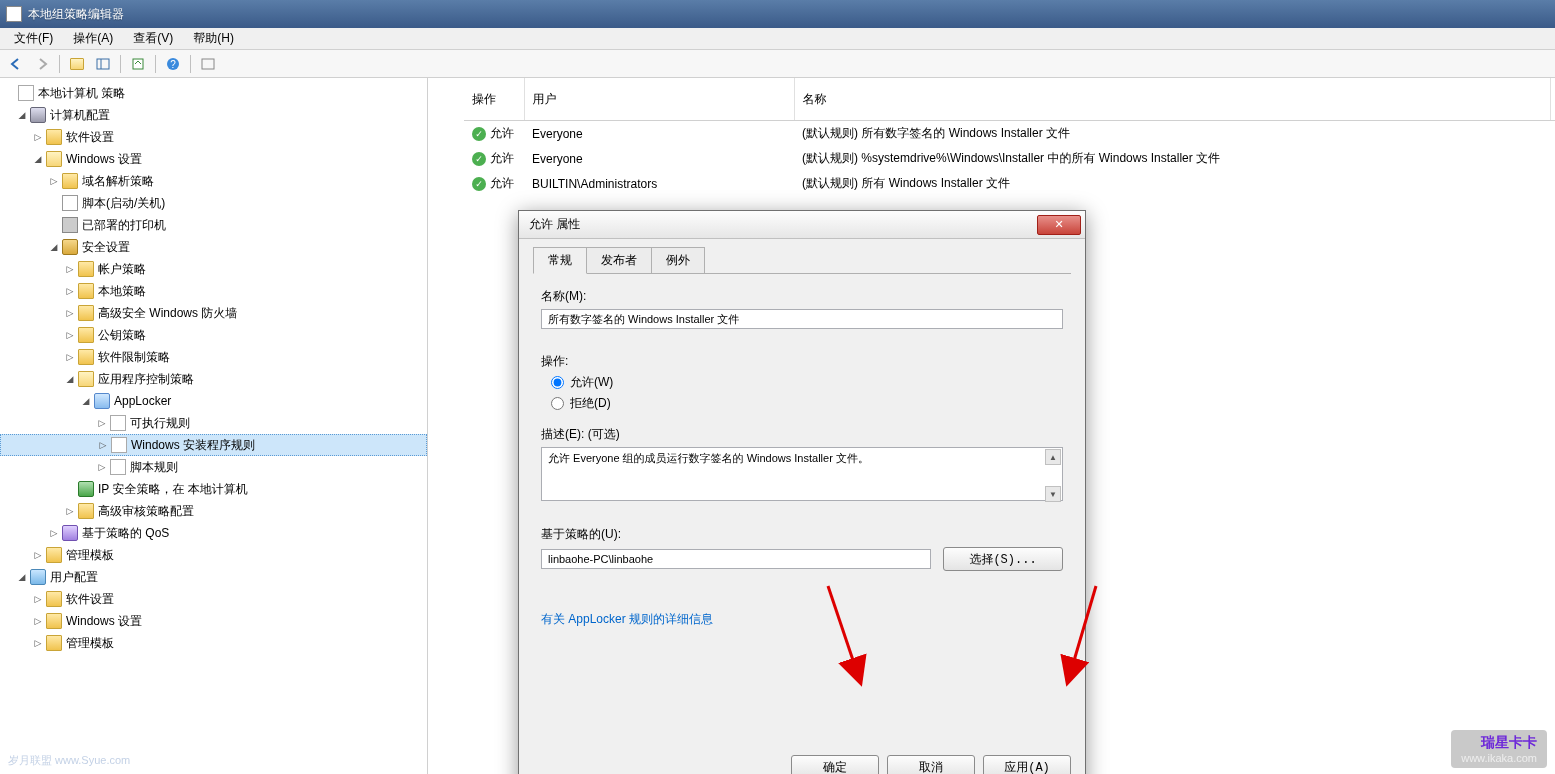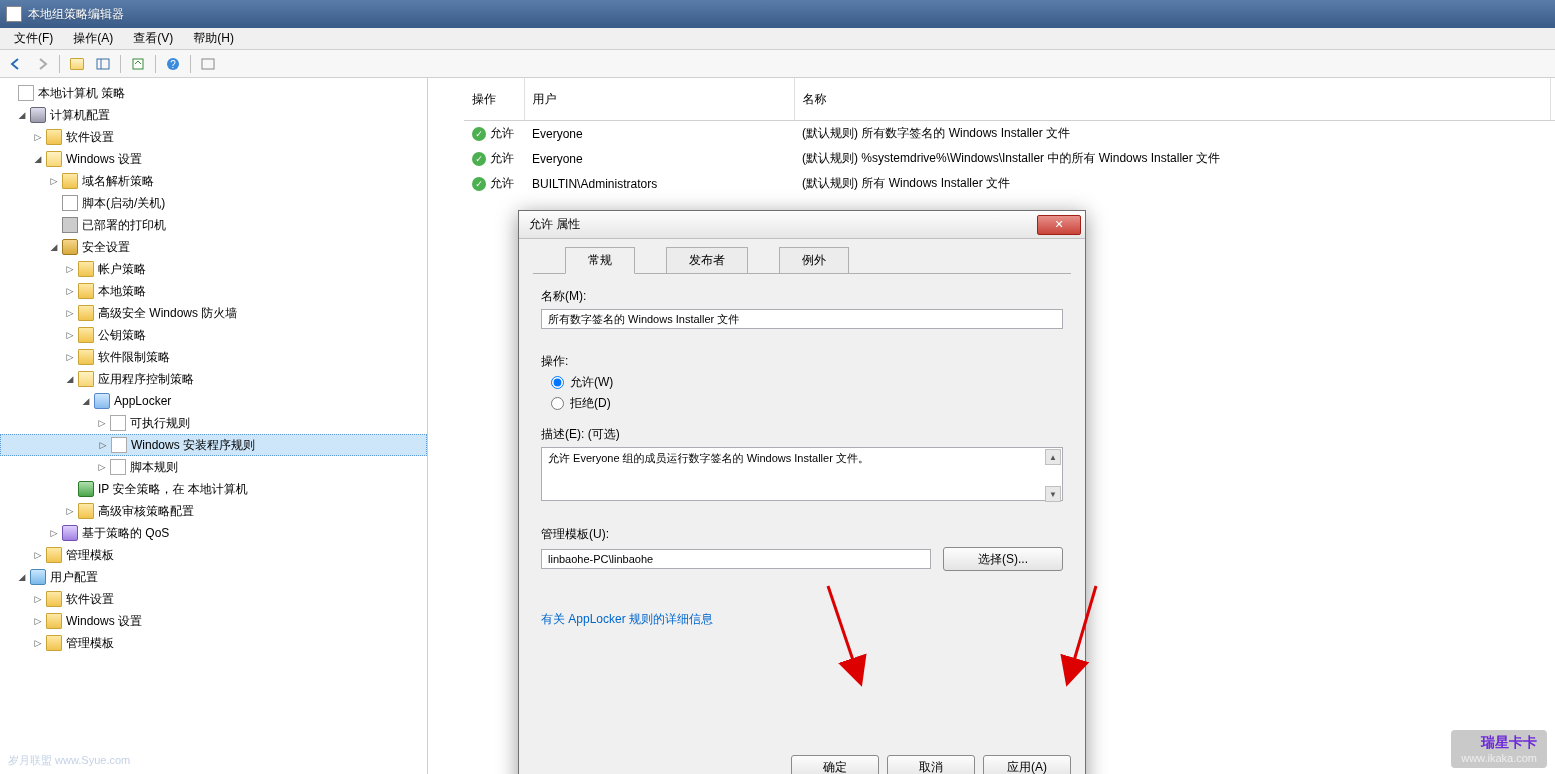--- a/index.html
+++ b/index.html
@@ -33,31 +33,31 @@
 .list table { width: 100%; border-collapse: collapse; margin-left: 36px; }
 .list th { text-align: left; font-weight: normal; padding: 4px 8px; border-right: 1px solid #e0e0e0; border-bottom: 1px solid #d0d0d0; background: #fff; height: 24px; cursor: default; }
 .list td { padding: 4px 8px; height: 22px; cursor: default; }
 .rule-icon { width: 14px; height: 14px; border-radius: 50%; background: #4caf50; display: inline-flex; align-items: center; justify-content: center; color: #fff; font-size: 9px; margin-right: 4px; vertical-align: middle; }
 .dialog { position: absolute; left: 518px; top: 210px; width: 568px; height: 584px; background: #f0f0f0; border: 1px solid #707070; box-shadow: 0 4px 20px rgba(0,0,0,.4); }
 .dlg-title { height: 28px; background: linear-gradient(#fdfdfd,#e6e6e6); border-bottom: 1px solid #c0c0c0; display: flex; align-items: center; padding: 0 4px 0 10px; }
 .dlg-title .txt { flex: 1; }
 .dlg-close { width: 44px; height: 20px; background: linear-gradient(#e8908a,#c8443a); border: 1px solid #a02018; border-radius: 2px; color: #fff; display: flex; align-items: center; justify-content: center; font-size: 11px; cursor: default; }
 .dlg-body { padding: 8px 14px 14px; height: calc(100% - 28px); display: flex; flex-direction: column; }
 .tabs { display: flex; border-bottom: 1px solid #b0b0b0; }
-.tabs .tab { padding: 4px 22px; border: 1px solid #b0b0b0; border-bottom: none; background: #ececec; margin-right: -1px; cursor: default; position: relative; margin-left: 32px; }
+.tabs .tab { padding: 4px 14px; border: 1px solid #b0b0b0; border-bottom: none; background: #ececec; margin-right: -1px; cursor: default; position: relative; }
 .tabs .tab.active { background: #f0f0f0; border-bottom: 1px solid #f0f0f0; margin-bottom: -1px; z-index: 1; }
 .tabpanel { flex: 1; padding: 14px 8px 0; }
 .fld-label { margin-bottom: 4px; }
 .fld-input { width: 100%; border: 1px solid #abadb3; padding: 3px 6px; background: #fff; font-family: inherit; font-size: 11px; }
 .section { margin-bottom: 14px; }
 .radio-row { display: flex; align-items: center; gap: 6px; margin: 4px 0 4px 10px; }
 .radio-row input { margin: 0; }
 .user-row { display: flex; gap: 12px; align-items: center; }
 .user-row .fld-input { flex: 1; }
-.btn-std { min-width: 88px; height: 24px; border: 1px solid #8b8b8b; background: linear-gradient(#fdfdfd,#e4e4e4); padding: 0 14px; cursor: default; font-family: Liberation Sans, sans-serif; font-size: 12px; border-radius: 3px; }
+.btn-std { min-width: 88px; height: 24px; border: 1px solid #8b8b8b; background: linear-gradient(#fdfdfd,#e4e4e4); padding: 0 14px; cursor: default; font-family: Liberation Mono, monospace; font-size: 12px; border-radius: 3px; }
 .link { color: #0066cc; cursor: default; }
 .dlg-footer { display: flex; justify-content: flex-end; gap: 8px; padding-top: 10px; }
 .arrow { position: absolute; pointer-events: none; }
 .arrow svg { overflow: visible; }
 .watermark-left { position: absolute; left: 8px; bottom: 6px; color: rgba(80,120,180,.35); font-size: 11px; }
 .watermark-right { position: absolute; right: 8px; bottom: 6px; color: rgba(120,120,120,.6); font-size: 11px; text-align: right; background: rgba(100,100,100,.35); padding: 4px 10px; border-radius: 4px; }
 .scroll-arrow { position: absolute; right: 2px; width: 16px; height: 16px; background: #e8e8e8; border: 1px solid #c0c0c0; display: flex; align-items: center; justify-content: center; font-size: 8px; color: #555; }
 .textarea-wrap { position: relative; }
 </style>
 </head>
@@ -316,21 +316,21 @@
       </div>
       <div class="section">
         <div class="fld-label">描述(E): (可选)</div>
         <div class="textarea-wrap">
           <textarea class="fld-input" style="height: 54px; padding-right: 20px;" id="desc-ta">允许 Everyone 组的成员运行数字签名的 Windows Installer 文件。</textarea>
           <div class="scroll-arrow" style="top:2px">▲</div>
           <div class="scroll-arrow" style="bottom:2px">▼</div>
         </div>
       </div>
       <div class="section" style="margin-top:22px">
-        <div class="fld-label">管理模板(U):</div>
+        <div class="fld-label">基于策略的(U):</div>
         <div class="user-row">
           <input class="fld-input" value="linbaohe-PC\linbaohe" style="">
           <button class="btn-std" style="min-width:120px">选择(S)...</button>
         </div>
       </div>
       <div style="margin-top:40px">
         <span class="link">有关 AppLocker 规则的详细信息</span>
       </div>
     </div>
     <div class="dlg-footer">

